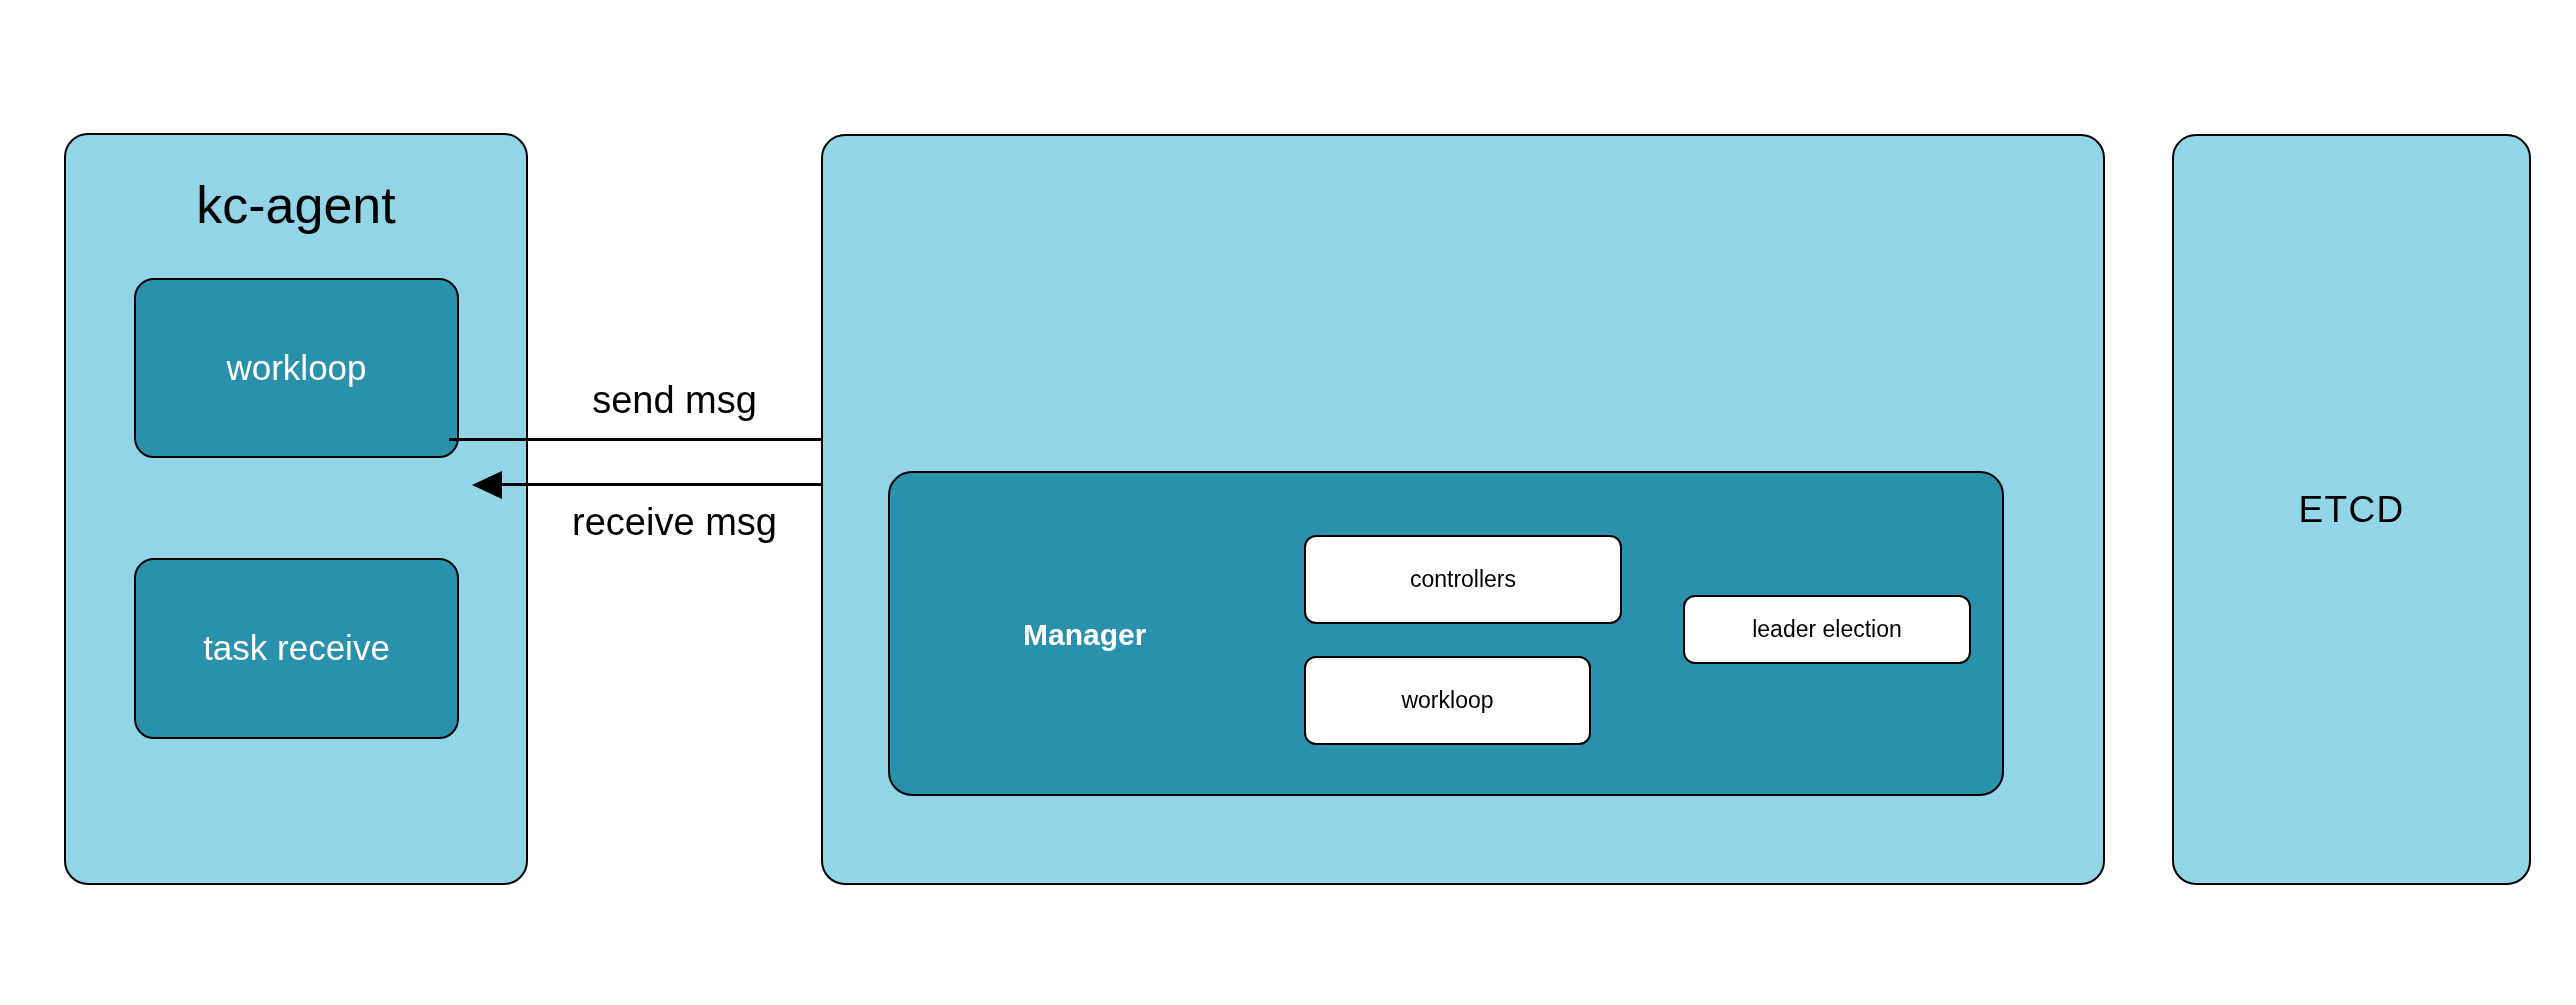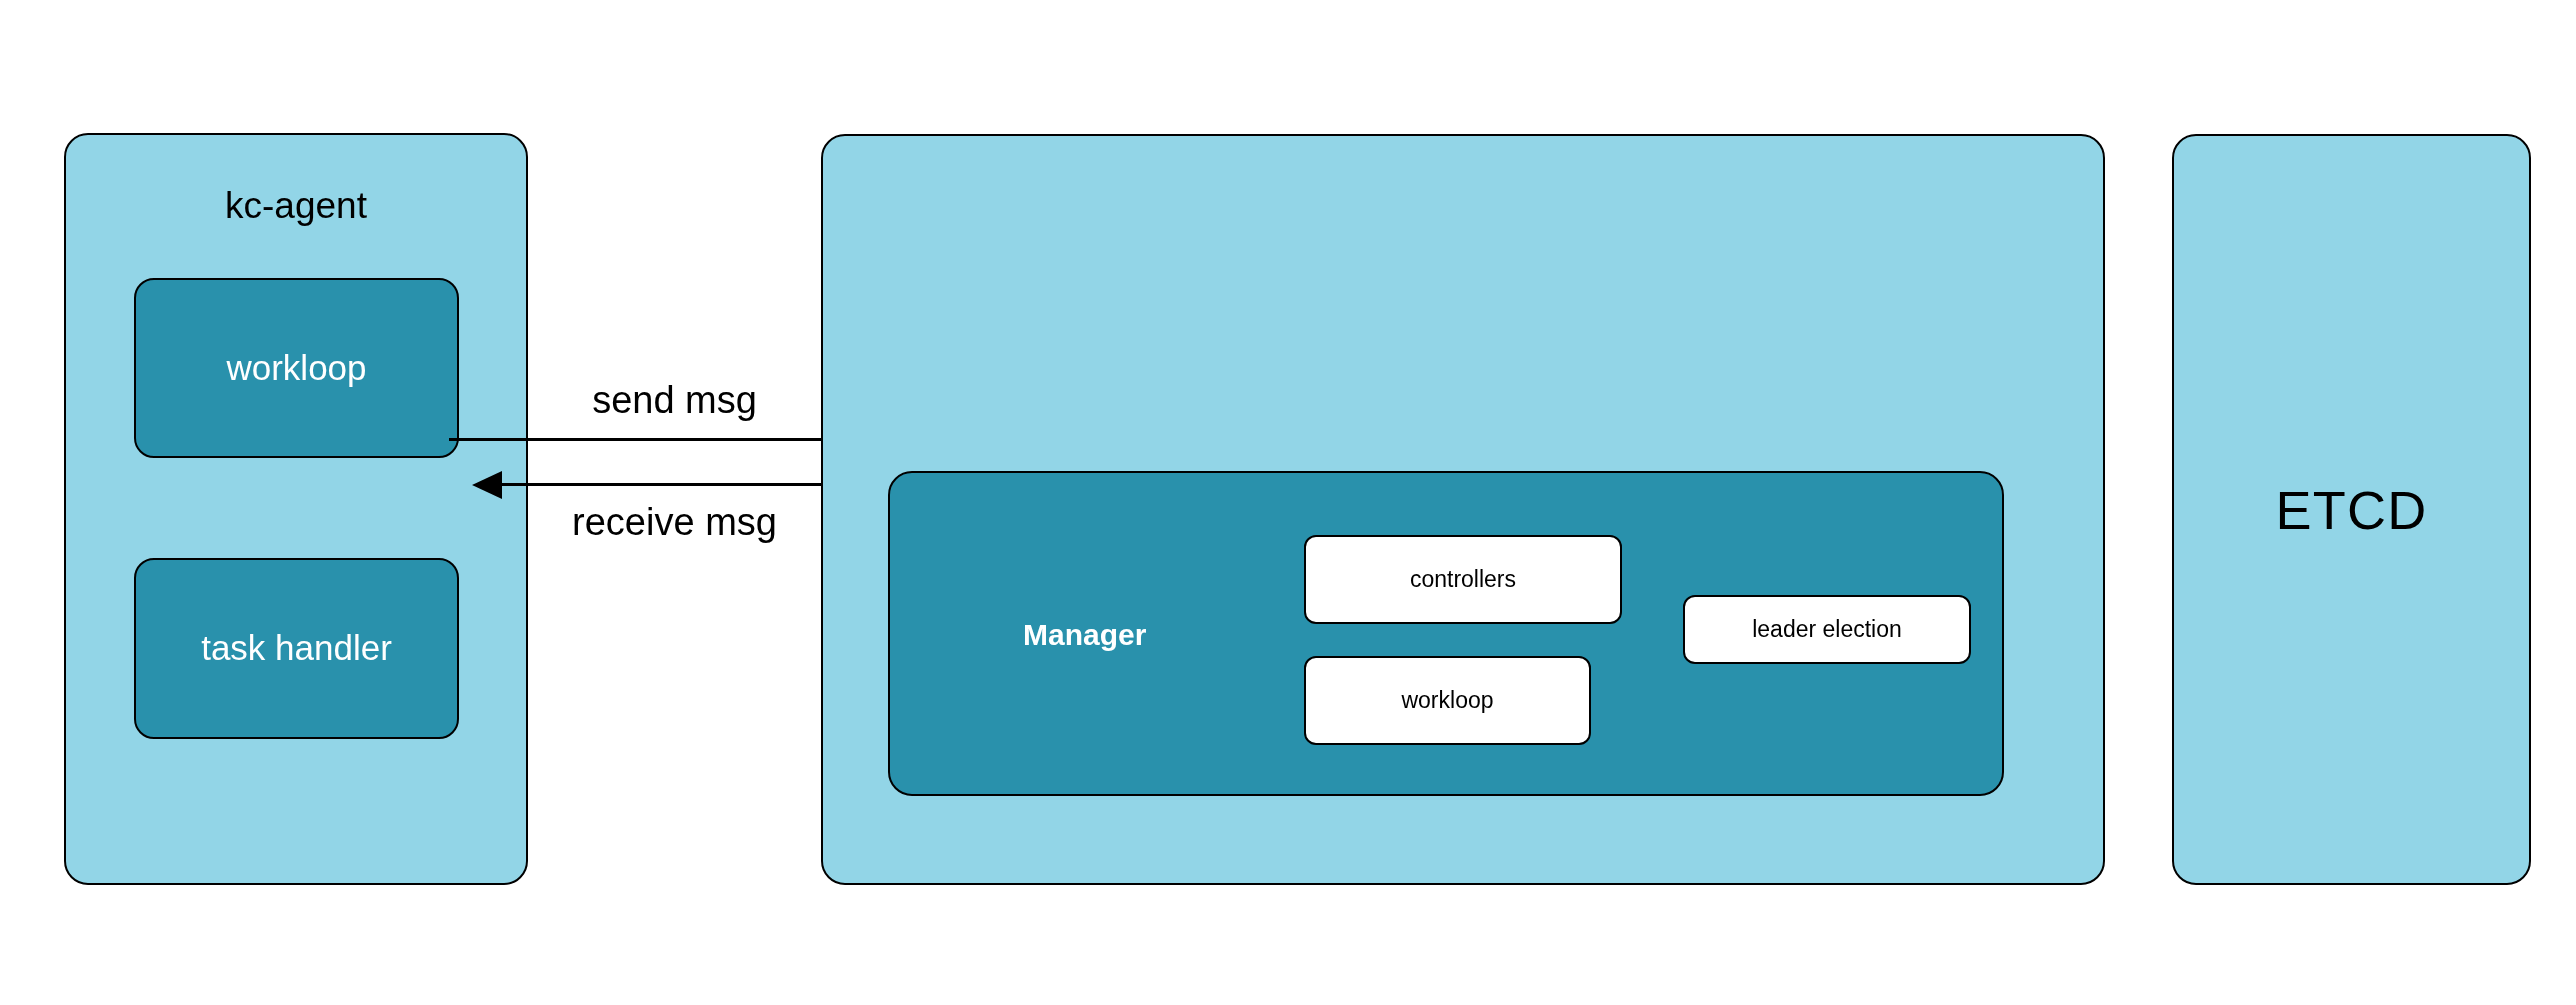--- a/index.html
+++ b/index.html
@@ -20,21 +20,21 @@
   }
   .canvas{position:relative;width:2576px;height:1006px;}
   .abs{position:absolute;box-sizing:border-box;}
   .container{
     background:var(--container-fill);
     border:2px solid var(--stroke);
     border-radius:24px;
   }
   .container-title{
     position:absolute;
-    font-size:37px;
+    font-size:52px;
     line-height:63px;
     color:var(--text-dark);
     white-space:nowrap;
   }
   .module{
     position:absolute;box-sizing:border-box;
     background:var(--module-fill);
     border:2px solid var(--stroke);
     border-radius:20px;
     color:var(--text-light);
@@ -55,21 +55,21 @@
   .leaf-label{font-size:23px;line-height:1.1;}
   .manager-label{
     position:absolute;
     color:var(--text-light);
     font-size:30px;line-height:36px;
     white-space:nowrap;
     font-weight:bold;
   }
   .etcd-flex{display:flex;align-items:center;justify-content:center;}
   .etcd-title{
-    font-size:54px;
+    font-size:37px;
     letter-spacing:1.3px;
     color:var(--text-dark);
   }
   .arrow-line{
     position:absolute;
     height:3.4px;
     background:var(--stroke);
   }
   .arrow-head-right{
     position:absolute;width:0;height:0;
@@ -95,21 +95,21 @@
 <body>
 
 <div class="canvas">
 
   <div class="abs container" style="left:64px;top:133px;width:464px;height:752px;">
     <div class="container-title" style="left:0;top:39px;width:100%;text-align:center;">kc-agent</div>
     <div class="module" style="left:68px;top:143px;width:325px;height:180px;">
       <span class="module-label">workloop</span>
     </div>
     <div class="module" style="left:68px;top:423px;width:325px;height:181px;">
-      <span class="module-label">task handler</span>
+      <span class="module-label">task receive</span>
     </div>
   </div>
 
   <div class="msg-label" style="left:507px;top:379px;width:335px;">send msg</div>
   <div class="arrow-line" style="left:449px;top:438px;width:389px;"></div>
   <div class="arrow-head-right" style="left:837px;top:426px;"></div>
 
   <div class="arrow-line" style="left:502px;top:483px;width:373px;"></div>
   <div class="arrow-head-left" style="left:472px;top:471px;"></div>
   <div class="msg-label" style="left:507px;top:501px;width:335px;">receive msg</div>

